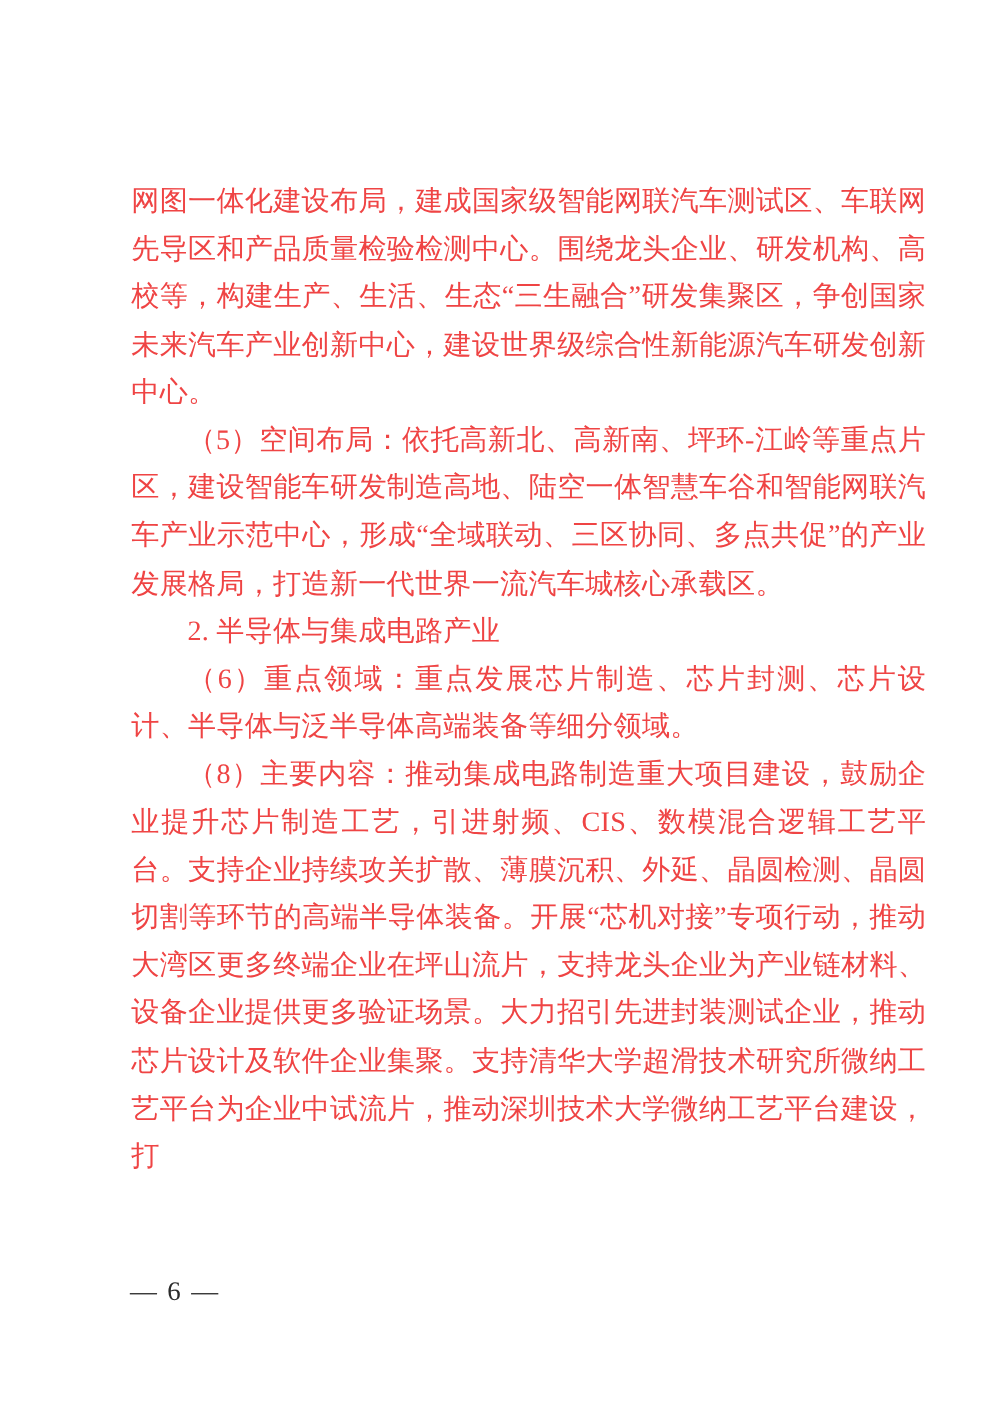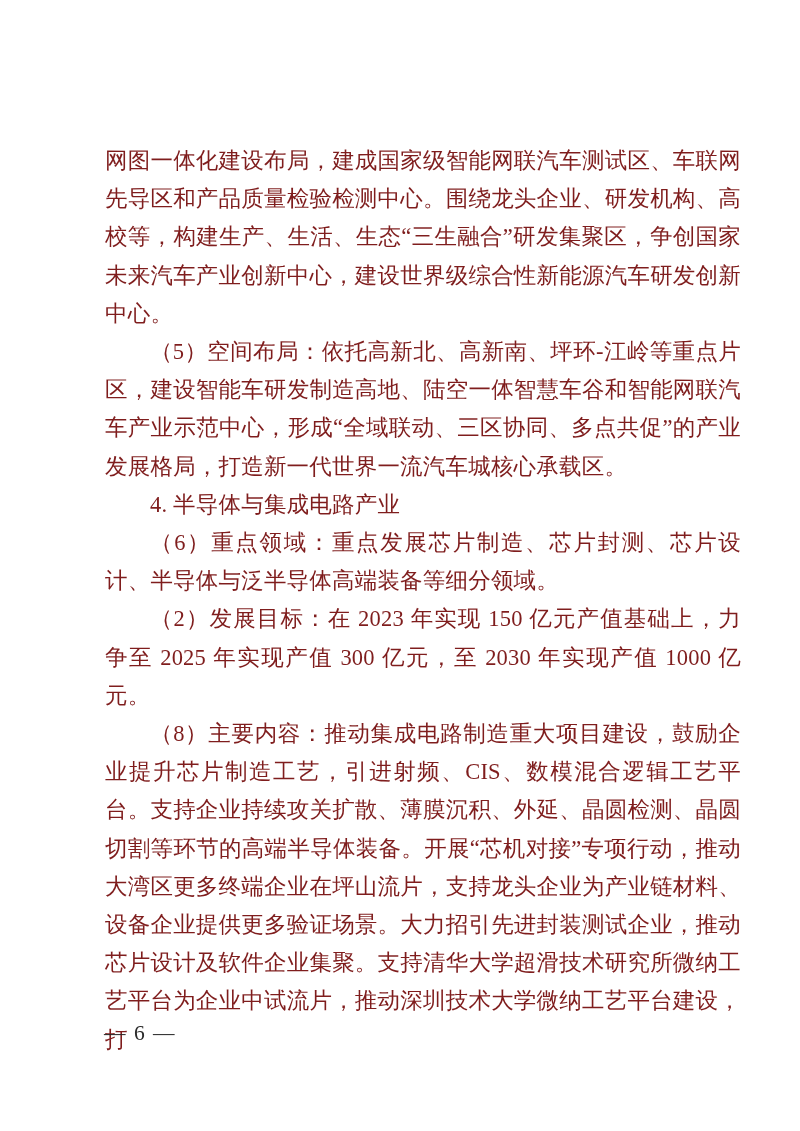--- a/index.html
+++ b/index.html
@@ -19,21 +19,21 @@
     background: #ffffff;
   }
   .body-text {
     position: absolute;
     left: 105px;
     top: 142px;
     width: 636px;
     font-family: "Liberation Serif", "DejaVu Serif", serif;
     font-size: 22.5px;
     line-height: 38.2px;
-    color: #7f1d1d;
+    color: #ef4444;
     text-align: justify;
     text-justify: inter-character;
     letter-spacing: 0.2px;
   }
   .para {
     margin: 0;
     padding: 0;
     text-indent: 2em;
   }
   .para.continuation {
@@ -51,23 +51,22 @@
   }
 </style>
 </head>
 <body>
 
 <div class="page">
 
   <main class="body-text">
     <p class="para continuation">网图一体化建设布局，建成国家级智能网联汽车测试区、车联网先导区和产品质量检验检测中心。围绕龙头企业、研发机构、高校等，构建生产、生活、生态“三生融合”研发集聚区，争创国家未来汽车产业创新中心，建设世界级综合性新能源汽车研发创新中心。</p>
     <p class="para">（5）空间布局：依托高新北、高新南、坪环-江岭等重点片区，建设智能车研发制造高地、陆空一体智慧车谷和智能网联汽车产业示范中心，形成“全域联动、三区协同、多点共促”的产业发展格局，打造新一代世界一流汽车城核心承载区。</p>
-    <p class="para">4. 半导体与集成电路产业</p>
+    <p class="para">2. 半导体与集成电路产业</p>
     <p class="para">（6）重点领域：重点发展芯片制造、芯片封测、芯片设计、半导体与泛半导体高端装备等细分领域。</p>
-    <p class="para">（2）发展目标：在 2023 年实现 150 亿元产值基础上，力争至 2025 年实现产值 300 亿元，至 2030 年实现产值 1000 亿元。</p>
     <p class="para">（8）主要内容：推动集成电路制造重大项目建设，鼓励企业提升芯片制造工艺，引进射频、CIS、数模混合逻辑工艺平台。支持企业持续攻关扩散、薄膜沉积、外延、晶圆检测、晶圆切割等环节的高端半导体装备。开展“芯机对接”专项行动，推动大湾区更多终端企业在坪山流片，支持龙头企业为产业链材料、设备企业提供更多验证场景。大力招引先进封装测试企业，推动芯片设计及软件企业集聚。支持清华大学超滑技术研究所微纳工艺平台为企业中试流片，推动深圳技术大学微纳工艺平台建设，打</p>
   </main>
 
   <footer class="page-footer">
     <span>— 6 —</span>
   </footer>
 
 </div>
 
 </body></html>

